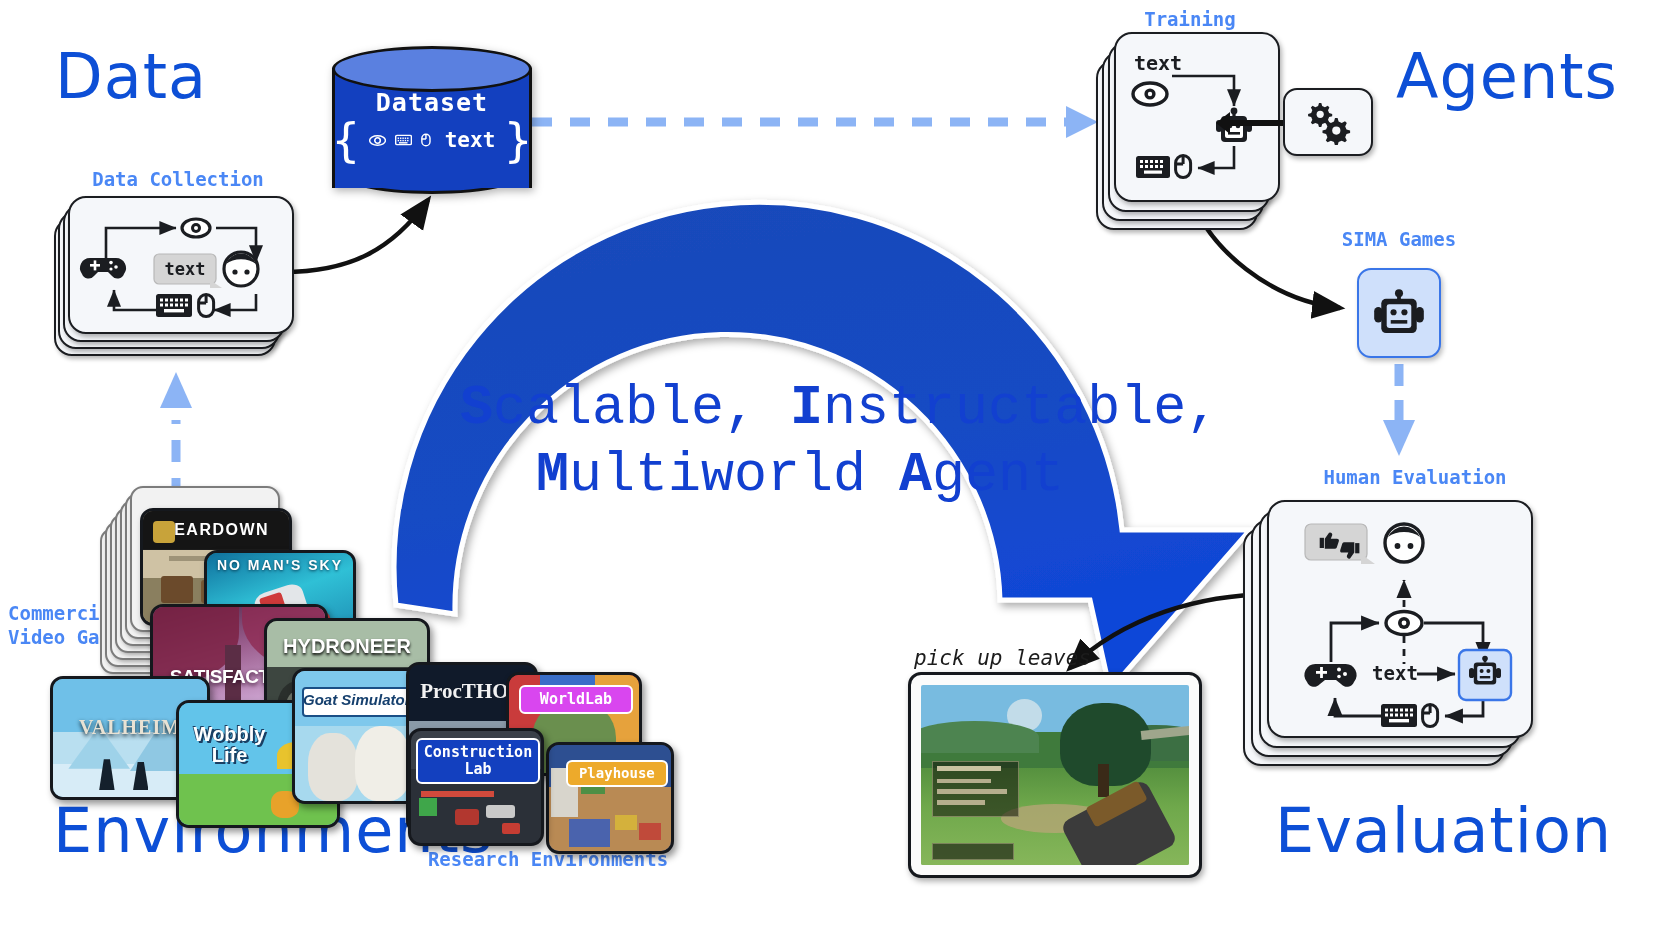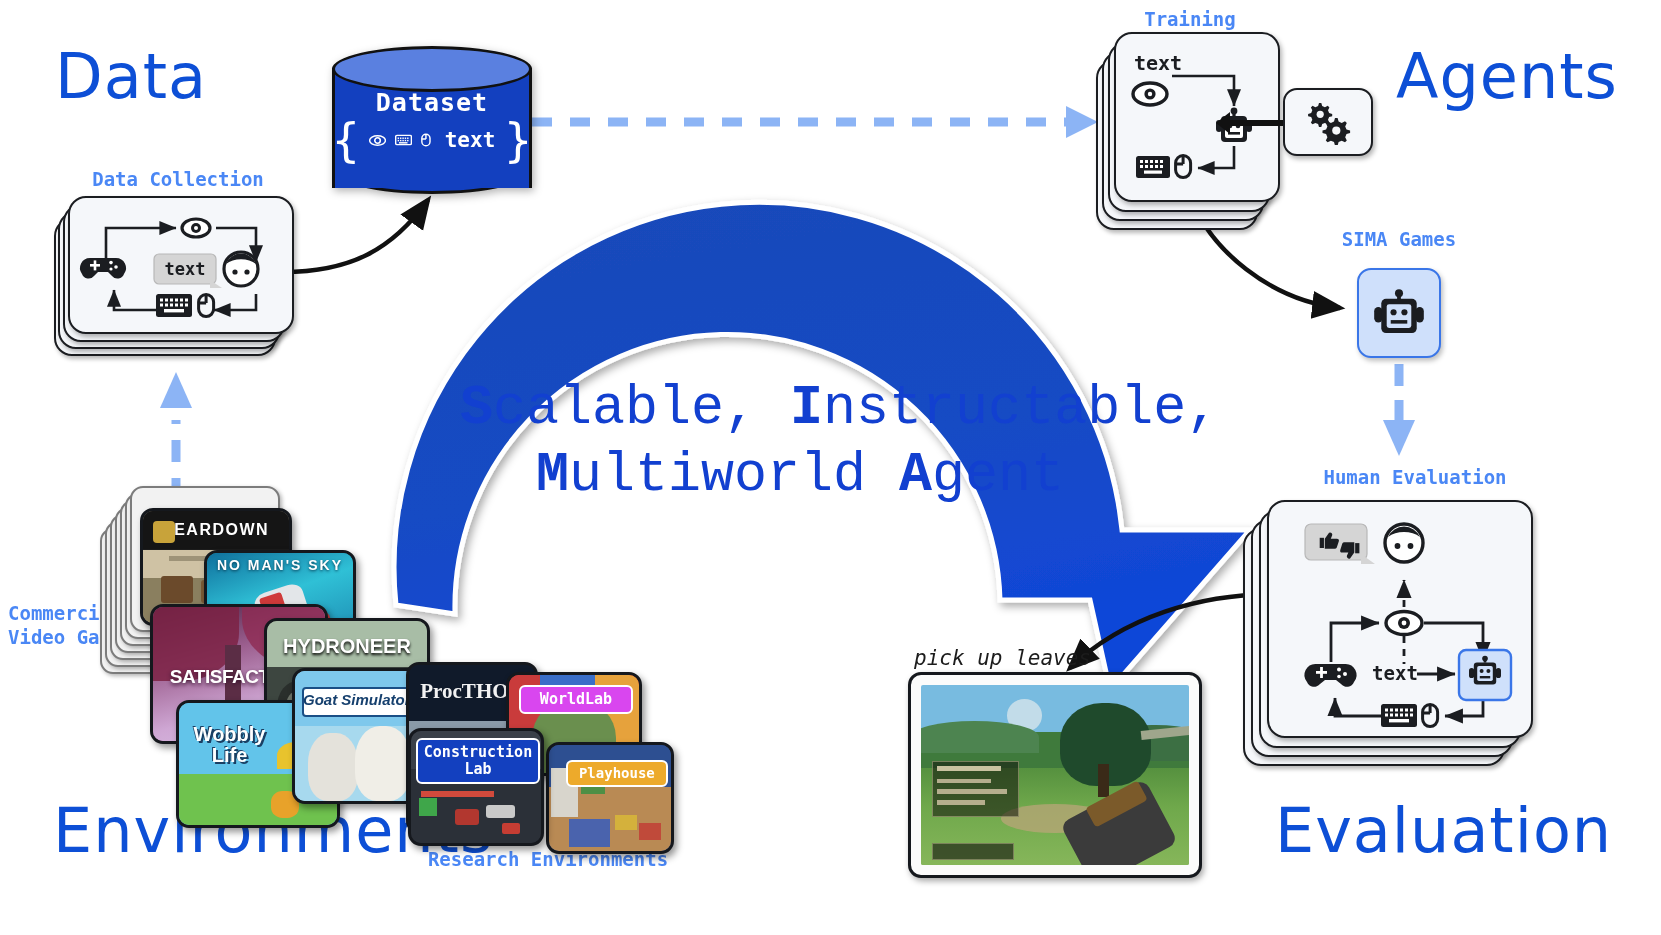--- a/index.html
+++ b/index.html
@@ -542,20 +542,28 @@
 
   <div class="tile" style="left:264px;top:618px;width:166px;height:126px;background:#7c8a72;">
     <div style="position:absolute;inset:0;background:linear-gradient(180deg,#a8bda6 0 38%,#3d4640 38% 100%);"></div>
     <div style="position:absolute;left:6%;top:50%;width:26%;height:44%;background:#2a2f2c;border-radius:50%;"></div>
     <div style="position:absolute;left:12%;top:58%;width:14%;height:26%;background:#6c7268;border-radius:50%;"></div>
     <div style="position:absolute;left:36%;top:48%;width:50%;height:30%;background:#232826;border-radius:4px;"></div>
     <div style="position:absolute;left:80%;top:44%;width:14%;height:40%;background:#b8413a;border-radius:3px;"></div>
     <div class="cap" style="top:8%;height:26%;background:transparent;font-family:'Liberation Sans',sans-serif;font-size:20px;letter-spacing:0px;text-shadow:0 2px 3px #000;">HYDRONEER</div>
   </div>
 
+  <div class="tile" style="left:50px;top:676px;width:160px;height:124px;background:#7ab4d6;">
+    <div style="position:absolute;inset:0;background:linear-gradient(180deg,#6fc0e8 0 45%,#b9dff0 45% 72%,#d7ecf7 72% 100%);"></div>
+    <div style="position:absolute;left:10%;top:40%;width:40%;height:36%;background:#9ed2e9;clip-path:polygon(0 100%,50% 0,100% 100%);"></div>
+    <div style="position:absolute;left:50%;top:34%;width:44%;height:44%;background:#8fc8e3;clip-path:polygon(0 100%,50% 0,100% 100%);"></div>
+    <div style="position:absolute;left:30%;top:68%;width:10%;height:26%;background:#14202c;clip-path:polygon(30% 0,70% 0,100% 100%,0 100%);"></div>
+    <div style="position:absolute;left:52%;top:70%;width:10%;height:24%;background:#14202c;clip-path:polygon(30% 0,70% 0,100% 100%,0 100%);"></div>
+    <div class="cap" style="top:30%;height:22%;background:transparent;font-family:'Liberation Serif',serif;font-size:20px;letter-spacing:1px;color:#e8e2d4;text-shadow:0 2px 4px #0a1a24;">VALHEIM</div>
+  </div>
 
   <div class="tile" style="left:176px;top:700px;width:164px;height:128px;background:#64c2e8;">
     <div style="position:absolute;inset:0;background:linear-gradient(180deg,#62c4ea 0 58%,#6fc24e 58% 100%);"></div>
     <div style="position:absolute;left:62%;top:32%;width:24%;height:22%;background:#e8c32d;border-radius:50% 50% 0 0;"></div>
     <div style="position:absolute;left:76%;top:44%;width:20%;height:16%;background:#d13f34;border-radius:4px;"></div>
     <div style="position:absolute;left:58%;top:72%;width:18%;height:22%;background:#e8a22a;border-radius:40%;"></div>
     <div class="cap" style="top:12%;left:4%;width:56%;height:56%;display:block;background:transparent;font-family:'Liberation Sans',sans-serif;font-size:20px;line-height:1.05;color:#fff;text-shadow:2px 2px 0 #1a3f63,-1px -1px 0 #1a3f63;font-weight:700;padding-top:6px;text-align:center;">Wobbly Life</div>
   </div>
 
   <div class="tile" style="left:292px;top:668px;width:172px;height:136px;background:#7ec5ea;">

